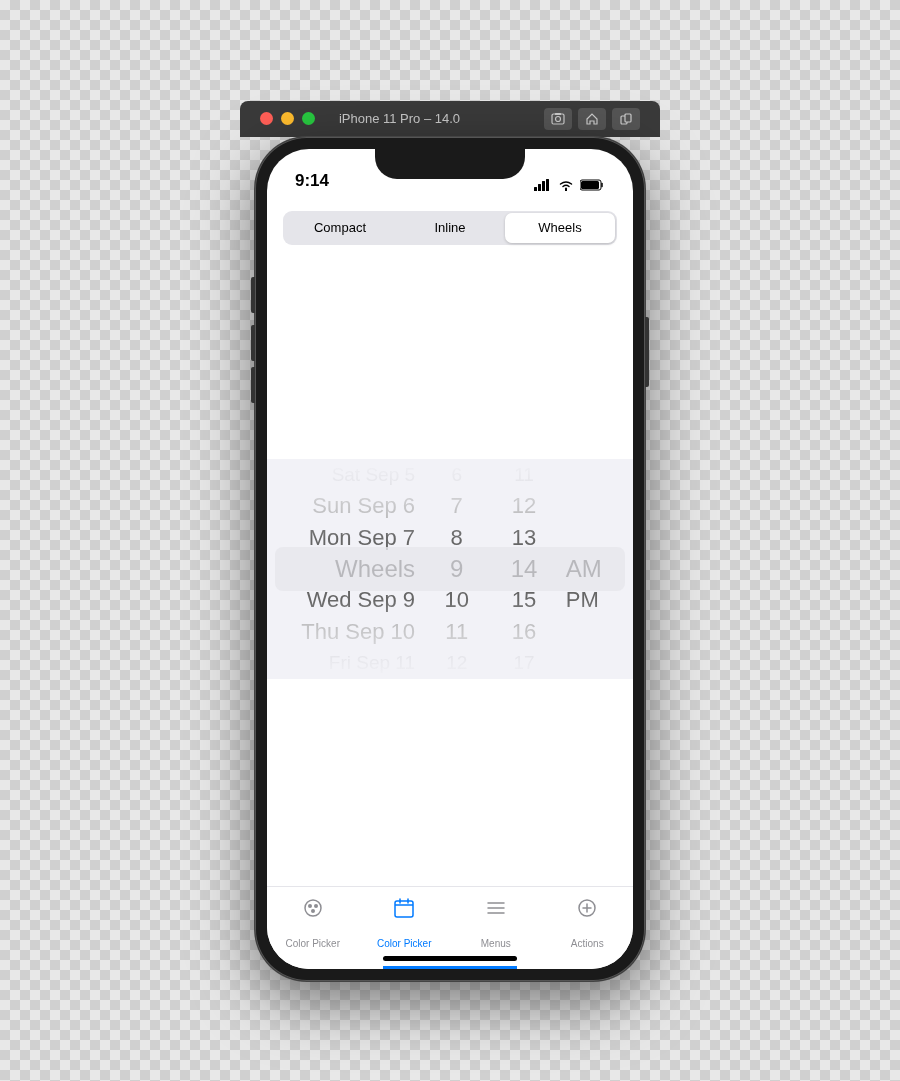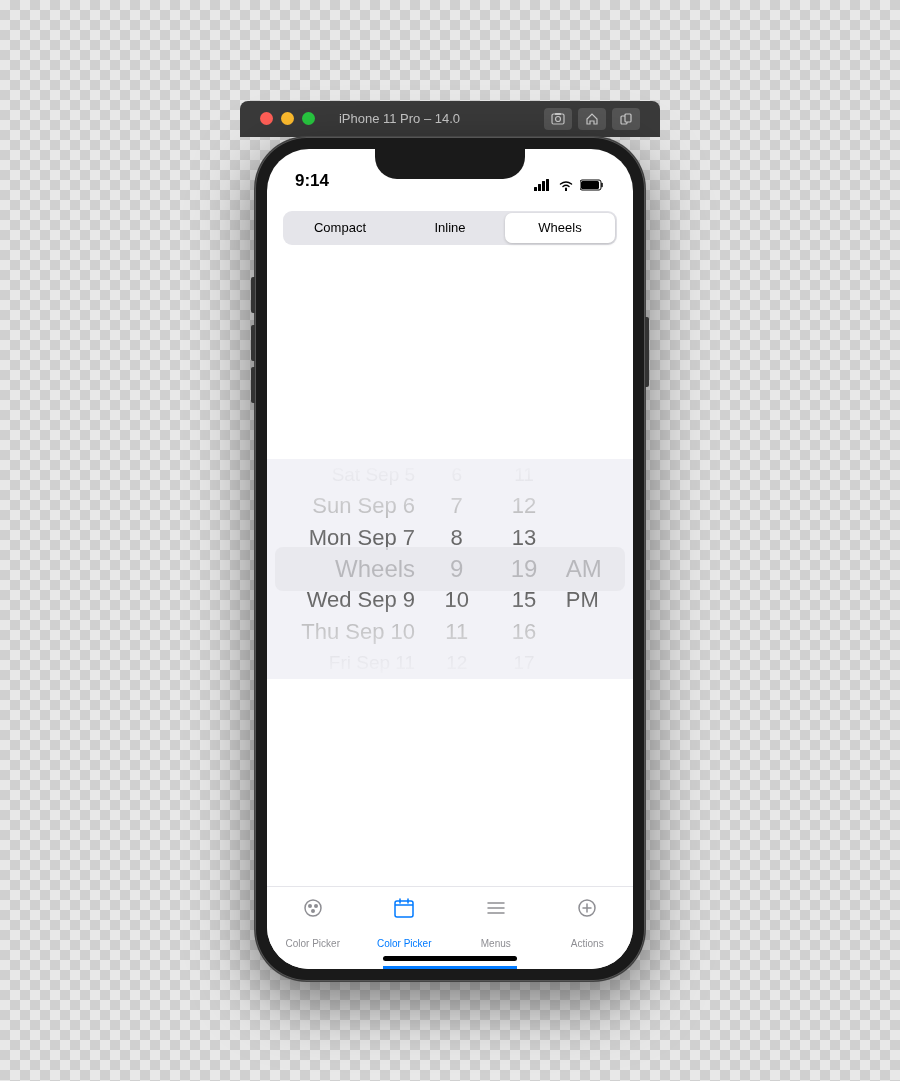--- a/index.html
+++ b/index.html
@@ -464,21 +464,21 @@
               <div class="wheel-item selected">9</div>
               <div class="wheel-item" style="color:#666;">10</div>
               <div class="wheel-item" style="color:#aaa;">11</div>
               <div class="wheel-item far">12</div>
             </div>
 
             <div class="wheel-column min-col">
               <div class="wheel-item far">11</div>
               <div class="wheel-item" style="color:#aaa;">12</div>
               <div class="wheel-item" style="color:#666;">13</div>
-              <div class="wheel-item selected">19</div>
+              <div class="wheel-item selected">14</div>
               <div class="wheel-item" style="color:#666;">15</div>
               <div class="wheel-item" style="color:#aaa;">16</div>
               <div class="wheel-item far">17</div>
             </div>
 
             <div class="wheel-column ampm-col">
               <div class="wheel-item" style="height:44px;"></div>
               <div class="wheel-item" style="height:44px;"></div>
               <div class="wheel-item" style="height:44px;"></div>
               <div class="wheel-item selected">AM</div>

